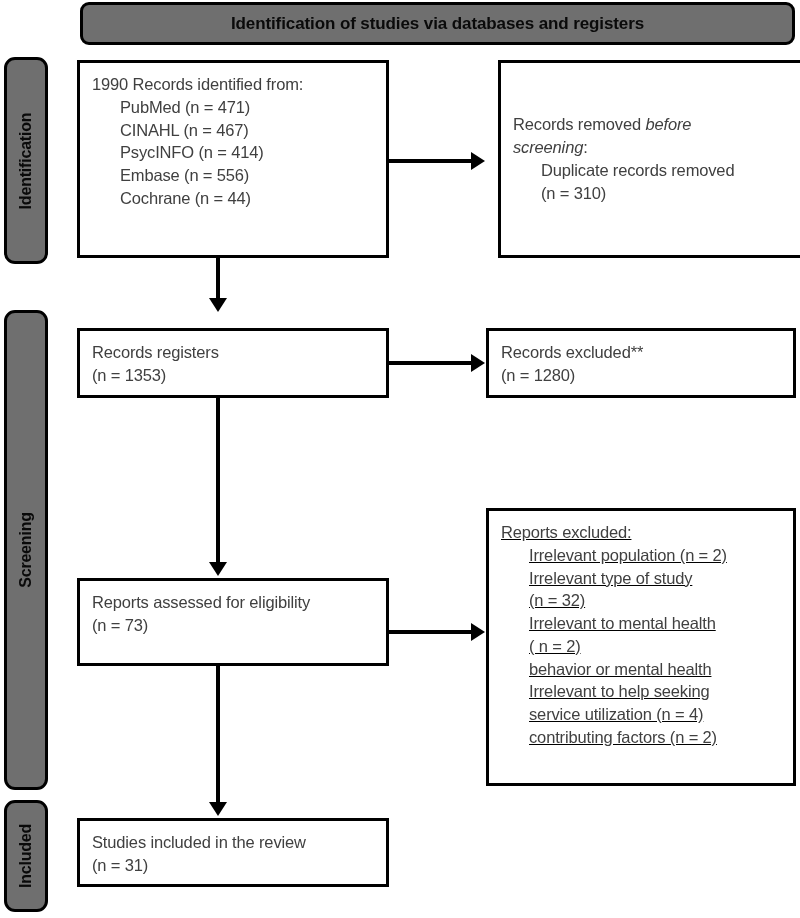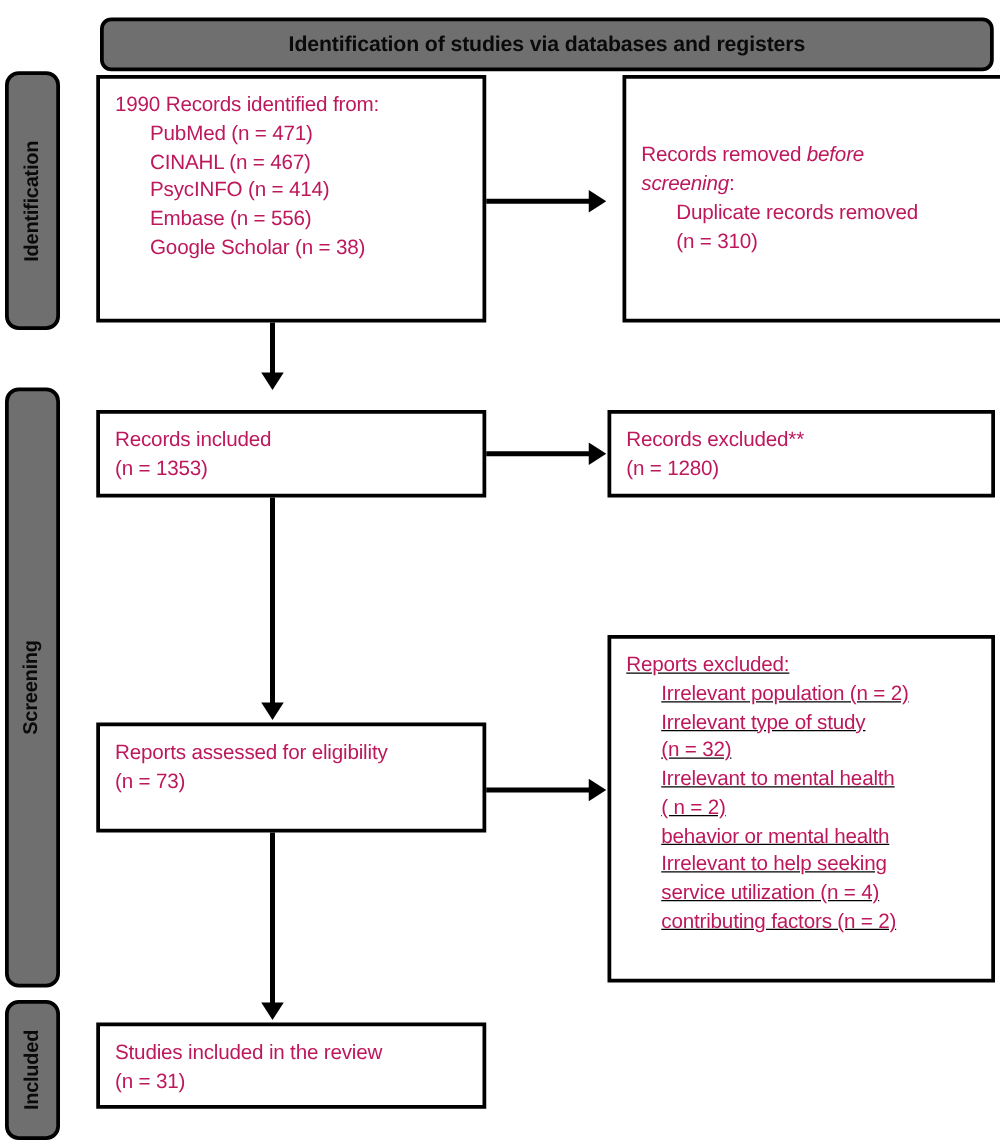--- a/index.html
+++ b/index.html
@@ -18,21 +18,21 @@
     width: 800px;
     height: 918px;
     background: #ffffff;
     overflow: hidden;
   }
 
   
   .banner {
     position: absolute;
     left: 80px;
-    top: 14px;
+    top: 2px;
     width: 715px;
     height: 43px;
     background: #6f6f6f;
     border: 3px solid #000000;
     border-radius: 9px;
     box-sizing: border-box;
     display: flex;
     align-items: center;
     justify-content: center;
   }
@@ -73,21 +73,21 @@
   .pbox {
     position: absolute;
     background: #ffffff;
     border: 3px solid #000000;
     box-sizing: border-box;
     padding: 10px 12px;
   }
   .pbox-body {
     font-size: 16.5px;
     line-height: 1.38;
-    color: #be185d;
+    color: #404040;
     letter-spacing: -0.15px;
   }
   .pline { white-space: pre-wrap; }
   .pline.indent { padding-left: 28px; }
   .pline em { font-style: italic; }
 
   #box-identified      { left: 77px;  top: 60px;  width: 312px; height: 198px; }
   #box-removed         { left: 498px; top: 60px;  width: 310px; height: 198px;
                          display: flex; align-items: center; }
   #box-screened        { left: 77px;  top: 328px; width: 312px; height: 70px; }
@@ -158,36 +158,36 @@
     <span class="stage-bar-label">Included</span>
   </div>
 
   <div class="pbox" id="box-identified">
     <div class="pbox-body">
         <div class="pline">1990 Records identified from:</div>
         <div class="pline indent">PubMed (n = 471)</div>
         <div class="pline indent">CINAHL (n = 467)</div>
         <div class="pline indent">PsycINFO (n = 414)</div>
         <div class="pline indent">Embase (n = 556)</div>
-        <div class="pline indent">Google Scholar (n = 38)</div>
+        <div class="pline indent">Cochrane (n = 44)</div>
       </div>
   </div>
 
   <div class="pbox" id="box-removed">
     <div class="pbox-body">
         <div class="pline">Records removed <em>before</em></div>
         <div class="pline"><em>screening</em>:</div>
         <div class="pline indent">Duplicate records removed</div>
         <div class="pline indent">(n = 310)</div>
       </div>
   </div>
 
   <div class="pbox" id="box-screened">
     <div class="pbox-body">
-        <div class="pline">Records included</div>
+        <div class="pline">Records registers</div>
         <div class="pline">(n = 1353)</div>
       </div>
   </div>
 
   <div class="pbox" id="box-excluded">
     <div class="pbox-body">
         <div class="pline">Records excluded**</div>
         <div class="pline">(n = 1280)</div>
       </div>
   </div>

